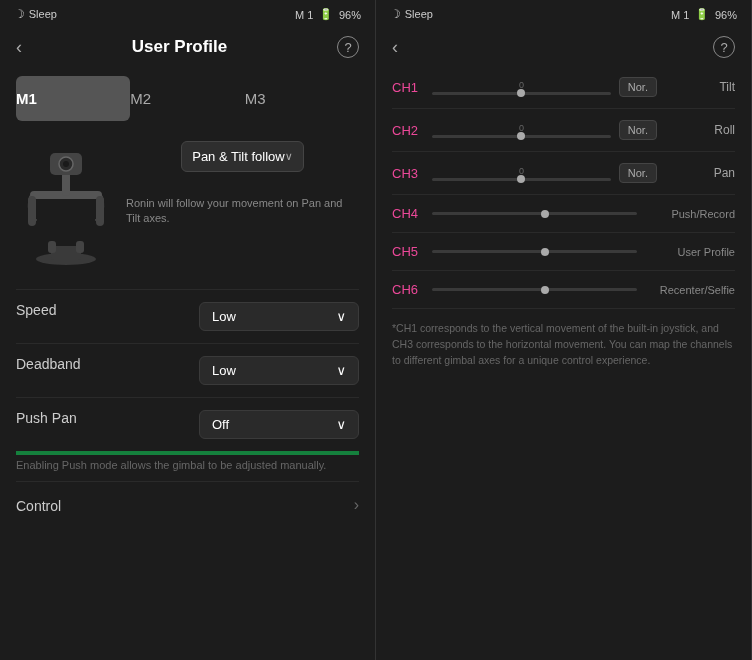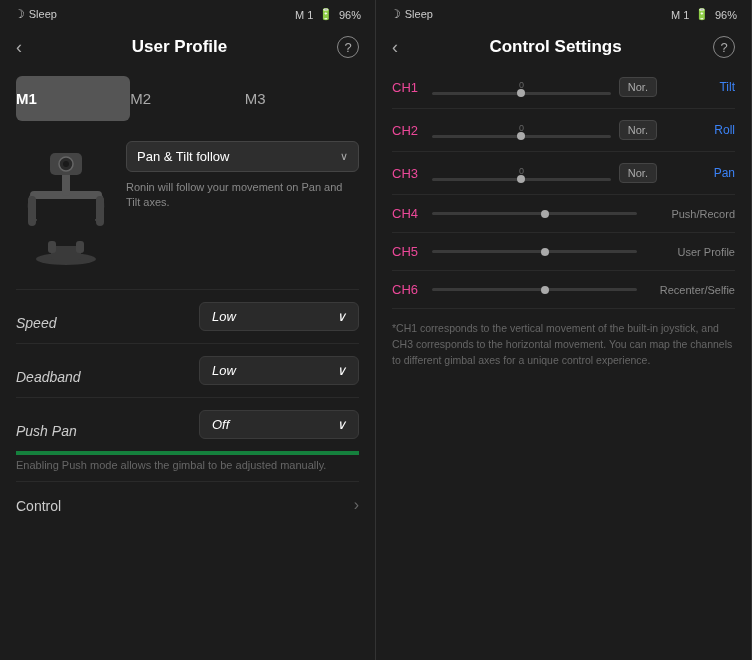--- a/index.html
+++ b/index.html
@@ -77,21 +77,22 @@
       align-items: flex-start;
     }
     .gimbal-svg-wrap {
       width: 100px;
       flex-shrink: 0;
     }
     .gimbal-controls {
       flex: 1;
       display: flex;
       flex-direction: column;
-      gap: 8px;
+      gap: 24px;
+      align-items: center;
     }
     .mode-dropdown {
       display: flex;
       align-items: center;
       justify-content: space-between;
       background: #2e2e2e;
       border: 1px solid #444;
       border-radius: 6px;
       padding: 7px 10px;
       color: #fff;
@@ -105,25 +106,24 @@
       line-height: 1.4;
     }
 
     
     .settings-section {
       padding: 0 16px;
       margin-top: 4px;
     }
     .setting-row {
       display: flex;
-      align-items: flex-end;
+      align-items: flex-start;
       justify-content: space-between;
       padding: 12px 0;
       border-top: 1px solid #2a2a2a;
-      font-style: italic;
     }
     .setting-label {
       color: #ccc;
       font-size: 14px;
     }
     .setting-dropdown {
       display: flex;
       align-items: center;
       gap: 24px;
       background: #2a2a2a;
@@ -225,21 +225,21 @@
       background: #2e2e2e;
       border: 1px solid #444;
       border-radius: 4px;
       color: #aaa;
       font-size: 11px;
       padding: 3px 8px;
       cursor: pointer;
       flex-shrink: 0;
     }
     .ch-axis-label {
-      color: #3b82f6;
+      color: #a3a3a3;
       font-size: 12px;
       width: 70px;
       text-align: right;
       flex-shrink: 0;
     }
     .ch-axis-label-right {
       color: #888;
       font-size: 11px;
       width: 90px;
       text-align: right;
@@ -366,21 +366,20 @@
     </div>
     <div class="status-right">
       <span>M 1</span>
       <span class="battery-icon">🔋</span>
       <span>96%</span>
     </div>
   </div>
 
   <div class="nav-bar">
     <span class="nav-back">‹</span>
-    <span class="nav-title">Control Settings</span>
     <span class="nav-help">?</span>
   </div>
 
 
   <div class="channels-list">
 
     <div class="ch-row">
       <span class="ch-label">CH1</span>
       <div class="ch-slider-wrap">
         <span class="ch-zero-label">0</span>

